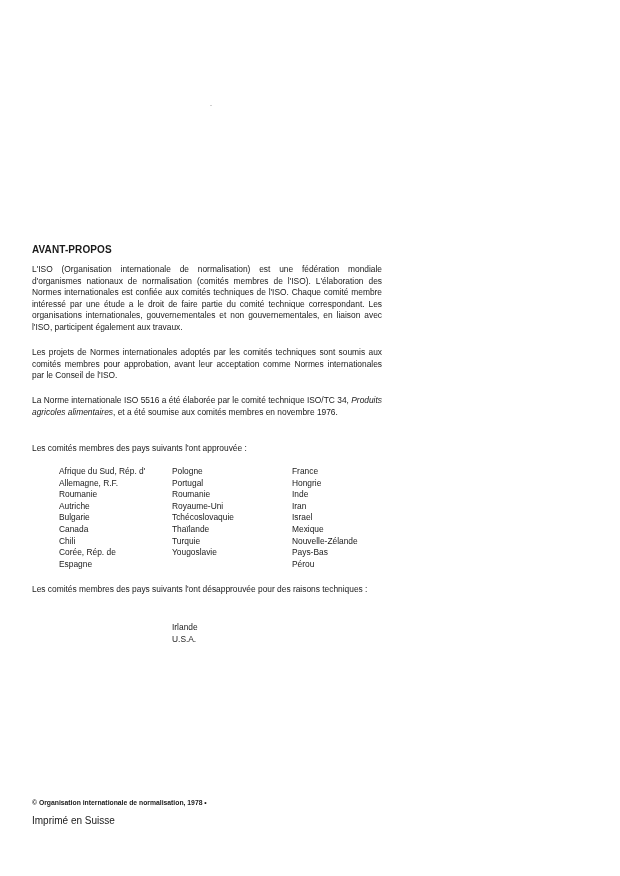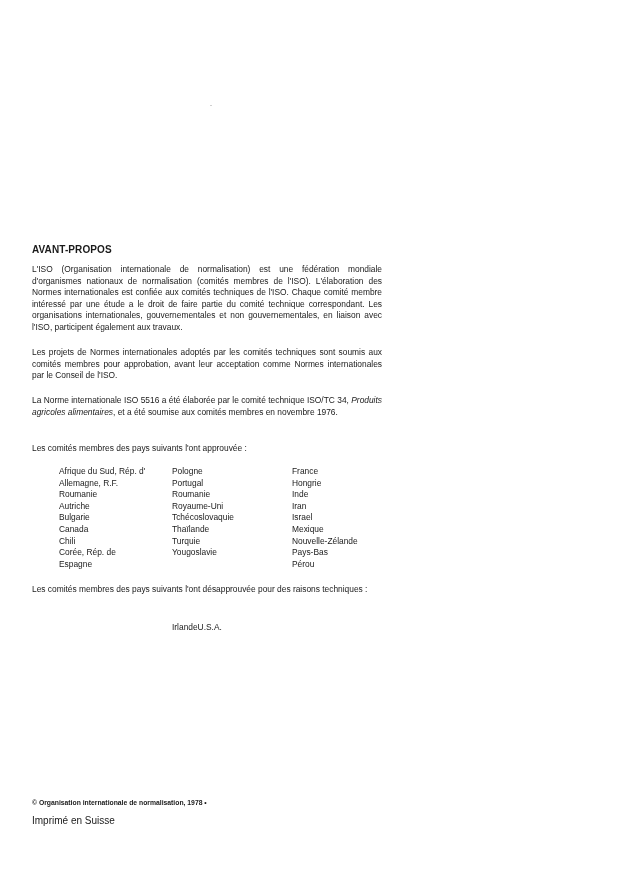--- a/index.html
+++ b/index.html
@@ -11,21 +11,21 @@
   .p1 { top:264px; }
   .p2 { top:347px; }
   .p3 { top:395px; }
   .p4 { top:443px; }
   .p5 { top:584px; }
   .countries { position:absolute; left:59px; top:466px; font-size:8.4px; line-height:11.6px; display:flex; }
   .col { display:flex; flex-direction:column; }
   .c1 { width:113px; }
   .c2 { width:112px; }
   .c3 { width:120px; }
-  .dis { position:absolute; left:172px; top:622px; font-size:8.4px; line-height:11.6px; display:flex; }
+  .dis { position:absolute; left:172px; top:622px; font-size:8.4px; line-height:11.6px; display:flex; flex-direction:column; }
   .footer-copy { position:absolute; left:32px; top:799px; font-size:6.8px; font-weight:bold; }
   .footer-print { position:absolute; left:32px; top:815px; font-size:10px; }
   .dot { position:absolute; left:210px; top:105px; width:2px; height:1px; background:#d0d0d0; }
   i { font-style:italic; }
 </style>
 </head>
 <body>
 
 <div class="page">
   <div class="dot"></div>

